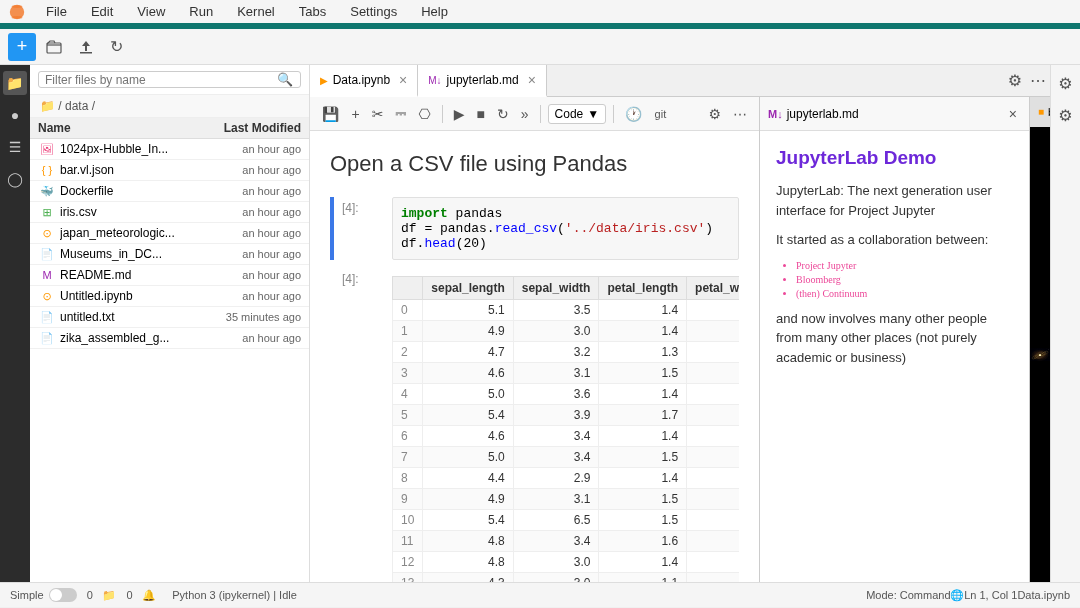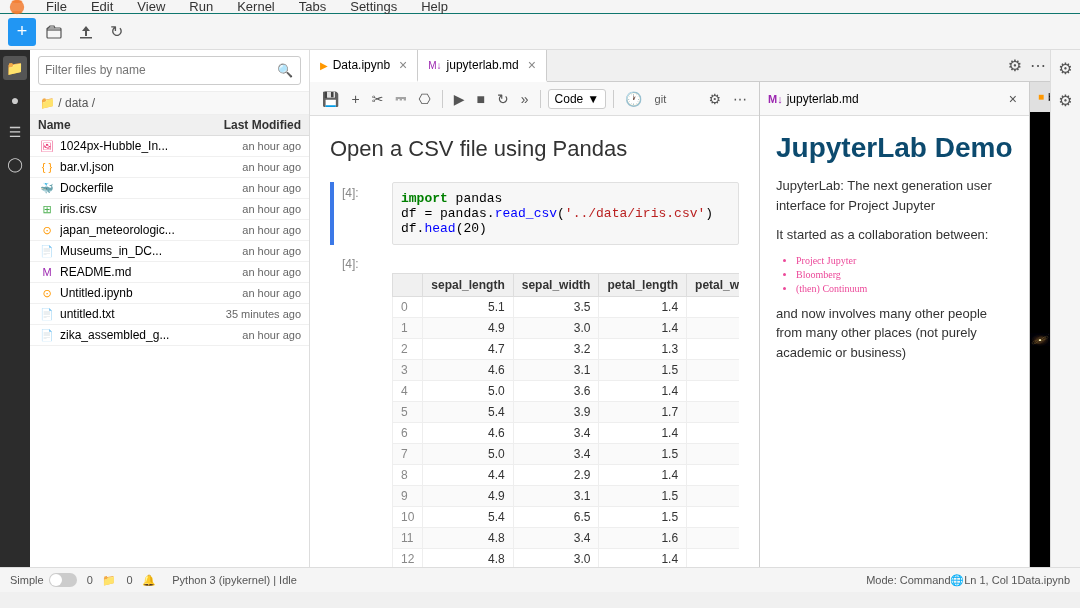--- a/index.html
+++ b/index.html
@@ -1,30 +1,30 @@
 <!DOCTYPE html>
 <html><head>
   <meta charset="utf-8">
   <style>
     * { box-sizing: border-box; margin: 0; padding: 0; }
     body { font-family: -apple-system, BlinkMacSystemFont, 'Segoe UI', sans-serif; font-size: 13px; background: #f0f0f0; overflow: hidden; width: 1080px; height: 608px; }
 
     
-    .menu-bar { display: flex; align-items: center; background: #f5f5f5; border-bottom: 1px solid #0f766e; height: 14px; padding: 0 8px; gap: 16px; }
+    .menu-bar { display: flex; align-items: center; background: #f5f5f5; border-bottom: 6px solid #0f766e; height: 29px; padding: 0 8px; gap: 16px; }
     .menu-item { font-size: 13px; color: #333; cursor: pointer; padding: 2px 4px; }
 
     
     .toolbar { display: flex; align-items: center; background: #f5f5f5; border-bottom: 1px solid #ddd; height: 36px; padding: 0 8px; gap: 4px; }
     .toolbar-btn { background: none; border: none; cursor: pointer; padding: 4px 6px; border-radius: 3px; font-size: 16px; color: #555; display: flex; align-items: center; justify-content: center; }
     .toolbar-btn.primary { background: #2196F3; color: white; font-size: 18px; width: 28px; height: 28px; border-radius: 3px; }
 
     
     .sidebar { width: 280px; background: white; border-right: 1px solid #ddd; display: flex; flex-direction: column; overflow: hidden; }
     .sidebar-filter { padding: 6px 8px; border-bottom: 1px solid #eee; }
-    .filter-input-wrap { display: flex; align-items: flex-start; border: 1px solid #ccc; border-radius: 3px; padding: 6px 6px; background: white; }
+    .filter-input-wrap { display: flex; align-items: center; border: 1px solid #ccc; border-radius: 3px; padding: 0 6px; background: white; }
     .filter-input { border: none; outline: none; font-size: 12px; flex: 1; color: #666; }
     .sidebar-path { padding: 4px 10px; font-size: 12px; color: #555; background: #f8f8f8; border-bottom: 1px solid #eee; }
     .file-table { flex: 1; overflow-y: auto; }
     .file-table-header { display: flex; padding: 3px 8px; background: #f0f0f0; border-bottom: 1px solid #ddd; font-size: 12px; color: #333; font-weight: 600; justify-content: center; }
     .file-table-header .col-name { flex: 1; }
     .file-table-header .col-modified { width: 100px; text-align: right; }
     .file-row { display: flex; align-items: center; padding: 3px 8px; border-bottom: 1px solid #f0f0f0; cursor: pointer; font-size: 12px; }
     .file-row .file-icon { width: 18px; height: 14px; margin-right: 4px; font-size: 11px; display: flex; align-items: center; justify-content: center; }
     .file-row .file-name { flex: 1; overflow: hidden; text-overflow: ellipsis; white-space: nowrap; }
     .file-row .file-modified { width: 100px; text-align: right; color: #666; font-size: 11px; }
@@ -52,32 +52,32 @@
     .notebook-content { flex: 1; overflow-y: auto; padding: 20px; }
     .notebook-title { font-size: 22px; font-weight: 400; margin-bottom: 20px; color: #333; }
     .cell { display: flex; margin-bottom: 8px; }
     .cell-number { width: 50px; font-size: 12px; color: #888; padding-top: 4px; flex-shrink: 0; }
     .cell-content { flex: 1; background: #f7f7f7; border: 1px solid #e0e0e0; border-radius: 2px; padding: 8px; font-family: 'Courier New', monospace; font-size: 13px; }
     .cell-content .kw { color: #008000; font-weight: bold; }
     .cell-content .fn { color: #0000FF; }
     .cell-content .str { color: #BA2121; }
 
     
-    .df-table { width: 100%; border-collapse: collapse; font-size: 12px; margin-top: 20px; }
+    .df-table { width: 100%; border-collapse: collapse; font-size: 12px; margin-top: 8px; }
     .df-table th { background: #f0f0f0; border: 1px solid #ddd; padding: 4px 8px; text-align: right; font-weight: 600; color: #333; }
     .df-table th:first-child { text-align: left; }
     .df-table td { border: 1px solid #eee; padding: 3px 8px; text-align: right; color: #333; }
     .df-table td:first-child { text-align: left; color: #888; }
     .df-table tr:nth-child(even) { background: #fafafa; }
 
     
     .markdown-panel { width: 270px; background: white; border-right: 1px solid #ccc; display: flex; flex-direction: column; overflow: hidden; }
     .md-toolbar { display: flex; align-items: center; background: #f8f8f8; border-bottom: 1px solid #ddd; padding: 4px 8px; gap: 4px; height: 34px; font-size: 12px; }
     .md-content { flex: 1; overflow-y: auto; padding: 16px; }
-    .md-title { font-size: 28px; font-weight: 600; margin-bottom: 12px; color: #0c4a6e; }
+    .md-title { font-size: 19px; font-weight: 600; margin-bottom: 12px; color: #6d28d9; }
     .md-para { font-size: 13px; color: #333; margin-bottom: 10px; line-height: 1.5; }
     .md-link { color: #1a73e8; text-decoration: none; font-size: 13px; }
     .md-list { margin: 8px 0 10px 20px; }
     .md-list li { font-size: 10px; color: #ec4899; margin-bottom: 3px; font-family: Liberation Serif, serif; }
 
     
     .right-panels { flex: 1; display: flex; flex-direction: column; overflow: hidden; }
     .bottom-tabs { display: flex; align-items: center; background: #f0f0f0; border-bottom: 1px solid #ccc; height: 30px; }
     .bottom-tab { display: flex; align-items: center; padding: 0 8px; height: 30px; background: #e0e0e0; border-right: 1px solid #ccc; font-size: 11px; cursor: pointer; gap: 4px; }
     .image-panel { flex: 1; background: black; display: flex; align-items: center; justify-content: center; overflow: hidden; }

